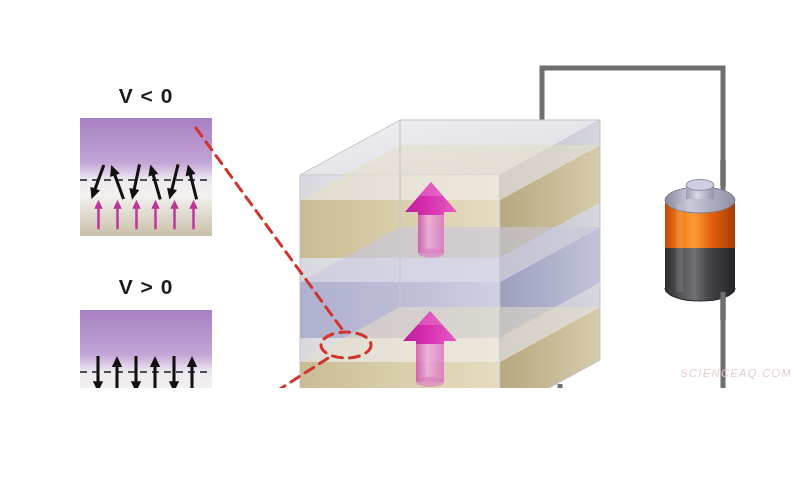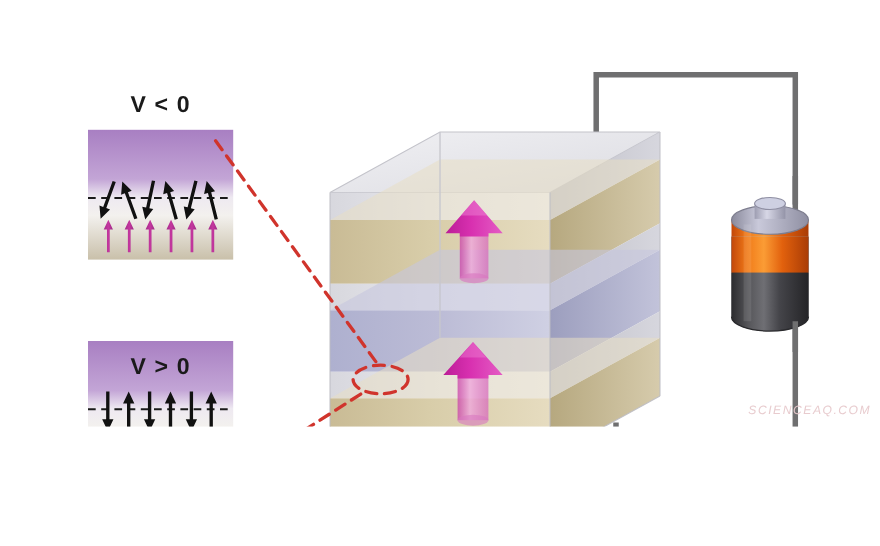--- a/index.html
+++ b/index.html
@@ -29,21 +29,21 @@
     font-family: "Liberation Sans", sans-serif;
     font-weight: bold;
     font-size: 21px;
     letter-spacing: 1px;
     color: #1a1a1a;
     text-align: center;
     width: 132px;
     white-space: pre;
   }
   #label-vneg { left: 80px; top: 84px; }
-  #label-vpos { left: 80px; top: 275px; margin-top: 47px; }
+  #label-vpos { left: 80px; top: 275px; }
 
   
   #watermark {
     position: absolute;
     right: 8px;
     bottom: 9px;
     font-family: "Liberation Sans", sans-serif;
     font-size: 11px;
     letter-spacing: 1.4px;
     color: #e7c9cc;

